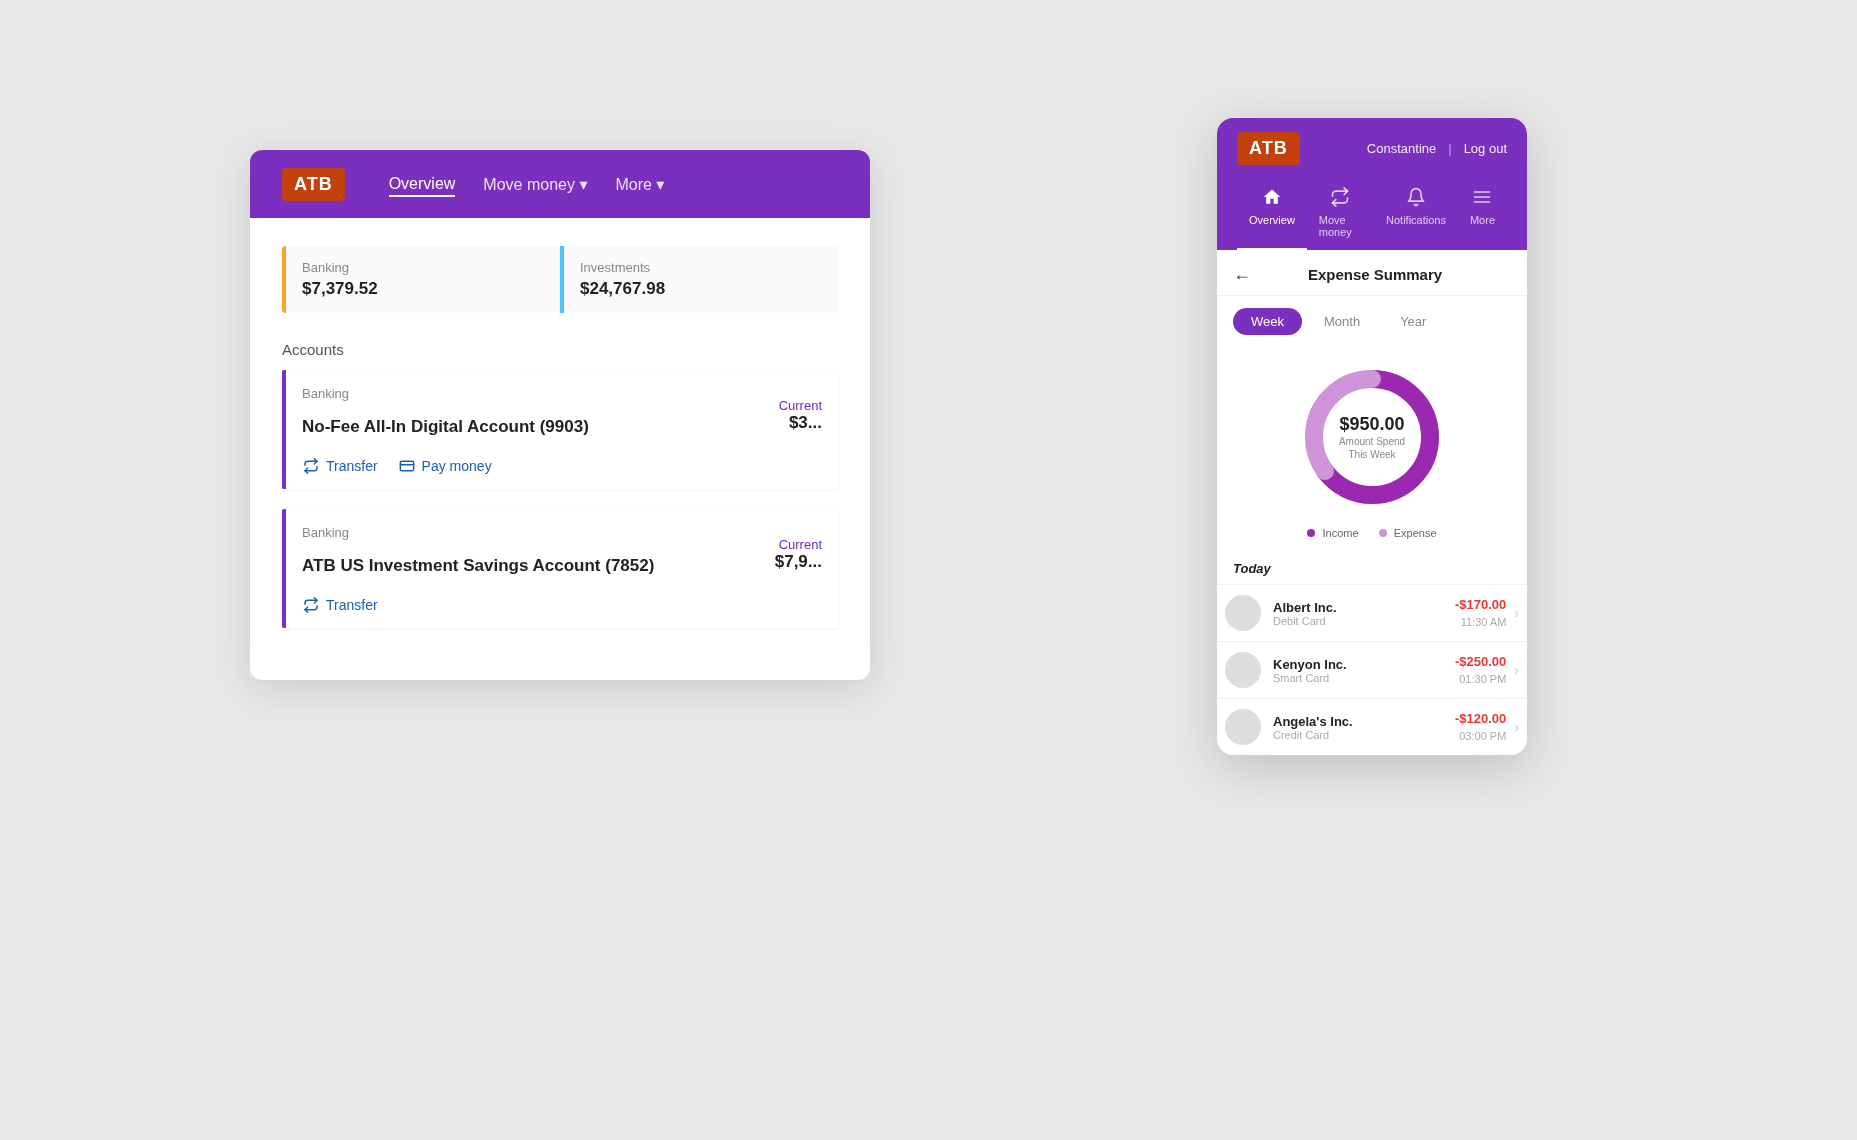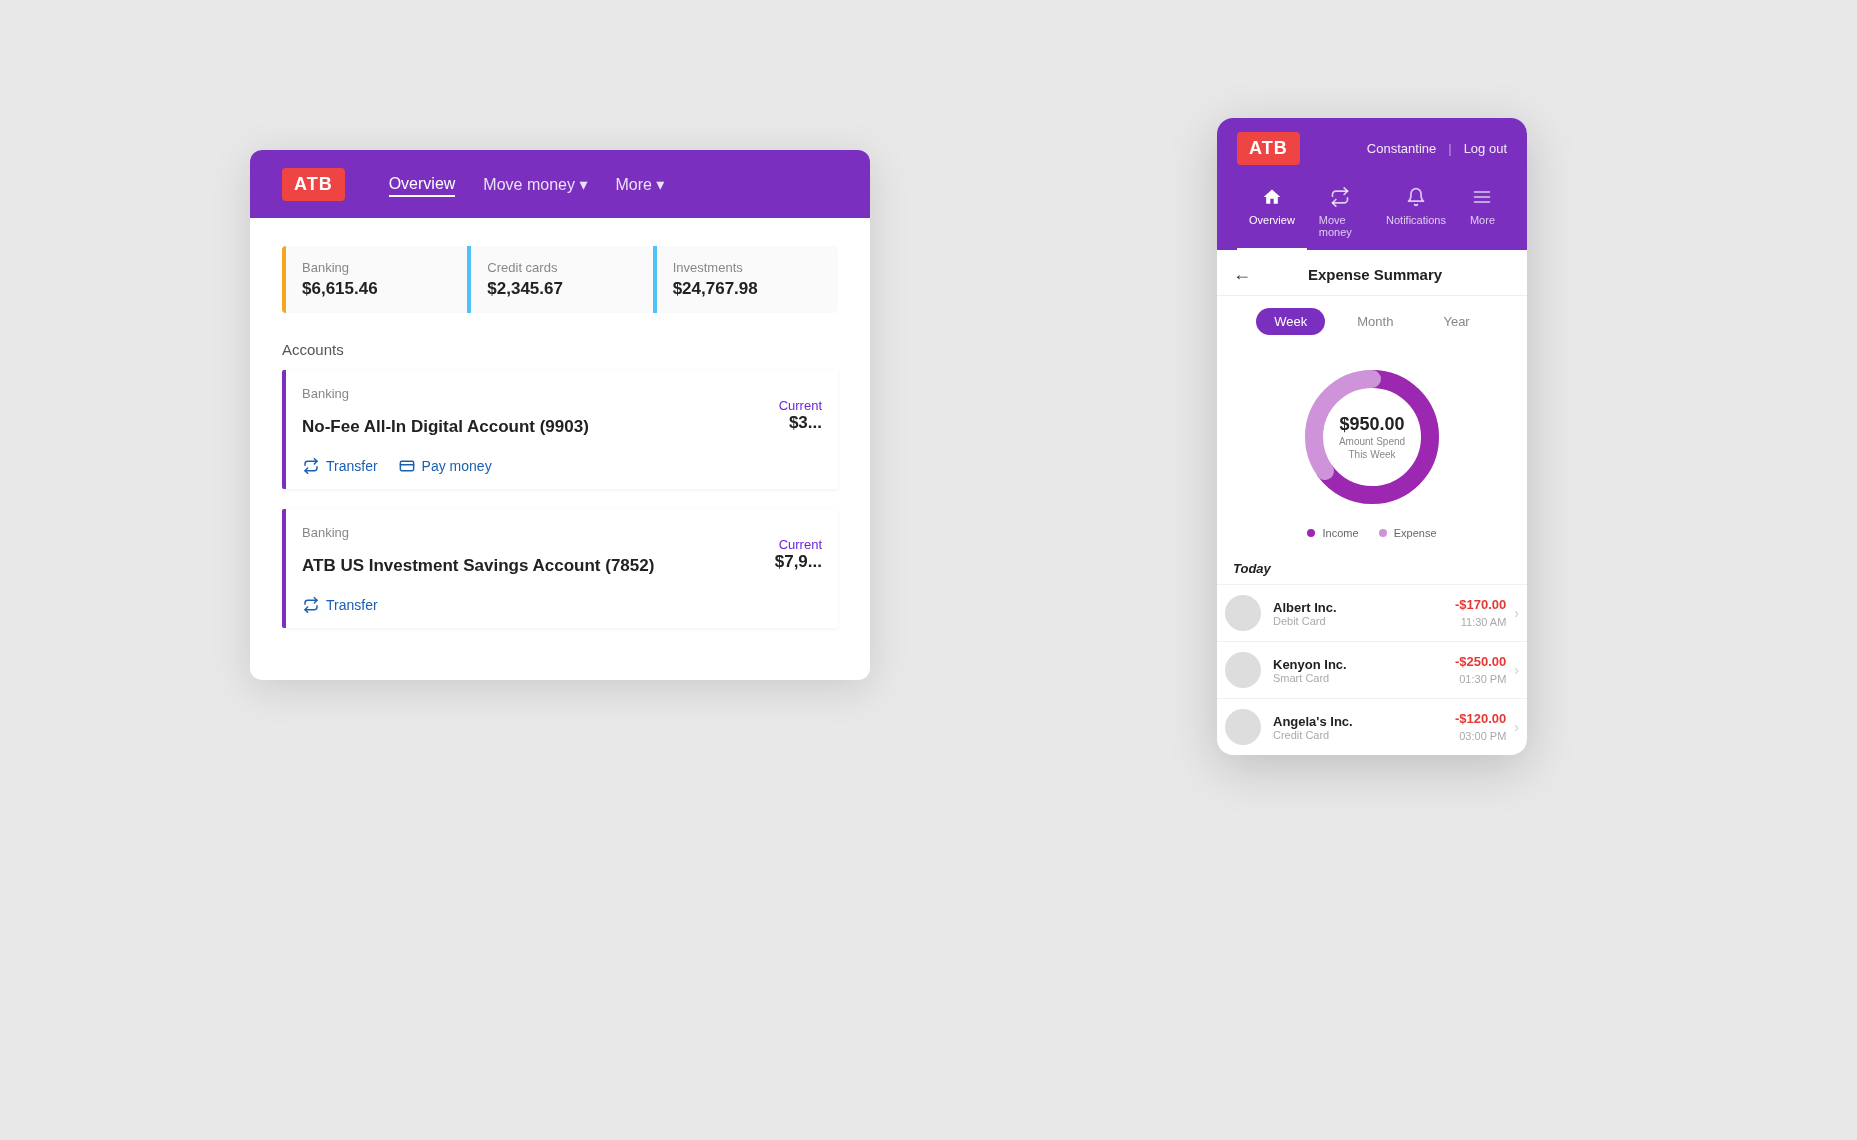--- a/index.html
+++ b/index.html
@@ -27,21 +27,21 @@
     }
     .desktop-header {
       background: #7b2fbe;
       padding: 0 32px;
       height: 68px;
       display: flex;
       align-items: center;
       gap: 32px;
     }
     .atb-logo {
-      background: #ef4444;
+      background: #c2410c;
       color: #fff;
       font-weight: 800;
       font-size: 18px;
       padding: 6px 12px;
       border-radius: 4px;
       letter-spacing: 1px;
       margin-right: 12px;
     }
     .desktop-nav {
       display: flex;
@@ -235,22 +235,22 @@
     .expense-title {
       flex: 1;
       text-align: center;
       font-size: 15px;
       font-weight: 600;
       color: #222;
       margin-left: -20px;
     }
     .time-tabs {
       display: flex;
-      justify-content: center;
-      gap: 14px;
+      justify-content: flex-start;
+      gap: 4px;
       padding: 12px 16px;
     }
     .time-tab {
       padding: 6px 18px;
       border-radius: 20px;
       font-size: 13px;
       font-weight: 500;
       cursor: pointer;
       border: none;
     }
@@ -378,25 +378,21 @@
     <nav class="desktop-nav">
       <div class="desktop-nav-item active">Overview</div>
       <div class="desktop-nav-item">Move money ▾</div>
       <div class="desktop-nav-item">More ▾</div>
     </nav>
   </div>
   <div class="desktop-body">
     <div class="totals-row">
       <div class="total-item" style="border-left-color:#f5a623">
         <div class="total-label">Banking</div>
-        <div class="total-amount">$6,615.46</div>
-      </div>
-      <div class="total-item" style="border-left-color:#4fc3f7">
-        <div class="total-label">Credit cards</div>
-        <div class="total-amount">$2,345.67</div>
+        <div class="total-amount">$7,379.52</div>
       </div>
       <div class="total-item" style="border-left-color:#4fc3f7">
         <div class="total-label">Investments</div>
         <div class="total-amount">$24,767.98</div>
       </div>
     </div>
 
     <div class="accounts-section">
       <div class="section-title">Accounts</div>
 

